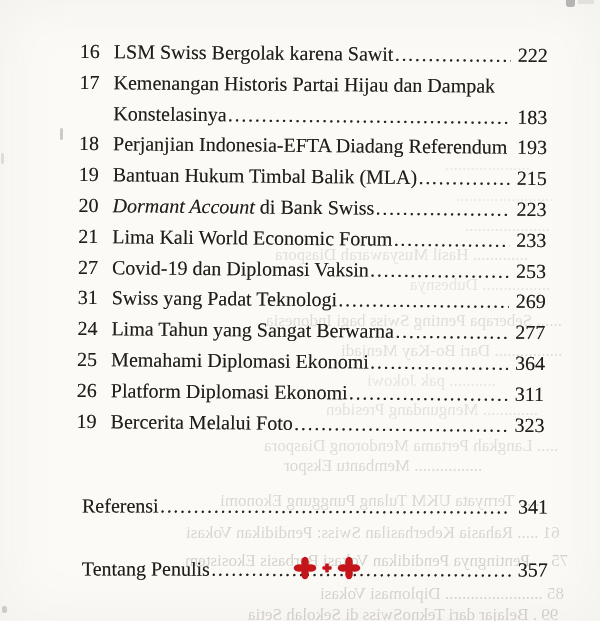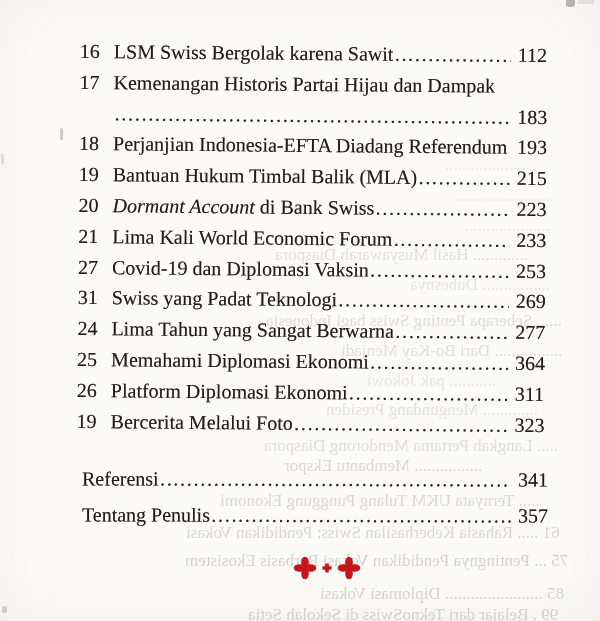--- a/index.html
+++ b/index.html
@@ -25,21 +25,21 @@
   .title .em{font-style:italic;}
   .leader{
     flex:1 1 0;min-width:0;overflow:hidden;margin:0 7px 0 2px;
     font-size:14.5px;letter-spacing:3.1px;font-weight:700;color:#26221d;
   }
   .leader::before{content:"..............................................................................................................";}
   .row.head .leader,.row.head .pg{visibility:hidden;}
   .pg{flex:none;width:40px;text-align:left;}
   
   .backmatter{position:absolute;left:82px;right:42px;top:462px;z-index:3;transform:rotate(.15deg);}
-  .backmatter .row{height:35.5px;line-height:35.5px;}
+  .backmatter .row{height:35.5px;line-height:35.5px;margin-top:27px;}
   
   .ornament{position:absolute;top:555px;left:0;width:100%;display:flex;justify-content:center;z-index:4;}
   .ornament svg{transform:translateX(27px);}
   
   .ghost{
     position:absolute;white-space:nowrap;z-index:1;
     font-size:17px;color:#766d63;
     transform:scaleX(-1);filter:blur(.7px);
     font-family:"Liberation Serif","DejaVu Serif",serif;
   }
@@ -67,32 +67,33 @@
   <div class="ghost" style="top:551px;right:32px;opacity:.28">75 ... Pentingnya Pendidikan Vokasi Berbasis Ekosistem</div>
   <div class="ghost" style="top:584px;right:36px;opacity:.26">85 ....................... Diplomasi Vokasi</div>
   <div class="ghost" style="top:605px;right:42px;opacity:.28">99 . Belajar dari TeknoSwiss di Sekolah Setia</div>
 
   <div class="toc">
 
     <div class="row">
       <span class="num">16</span>
       <span class="title"><em class="em"></em><span>LSM Swiss Bergolak karena Sawit</span></span>
       <span class="leader"></span>
-      <span class="pg">112</span>
+      <span class="pg">222</span>
     </div>
 
     <div class="row head">
       <span class="num">17</span>
       <span class="title"><em class="em"></em><span>Kemenangan Historis Partai Hijau dan Dampak</span></span>
       <span class="leader"></span>
       <span class="pg"></span>
     </div>
 
     <div class="row">
       <span class="num"></span>
+      <span class="title"><em class="em"></em><span>Konstelasinya</span></span>
       <span class="leader"></span>
       <span class="pg">183</span>
     </div>
 
     <div class="row">
       <span class="num">18</span>
       <span class="title"><em class="em"></em><span>Perjanjian Indonesia-EFTA Diadang Referendum</span></span>
       <span class="leader"></span>
       <span class="pg">193</span>
     </div>

